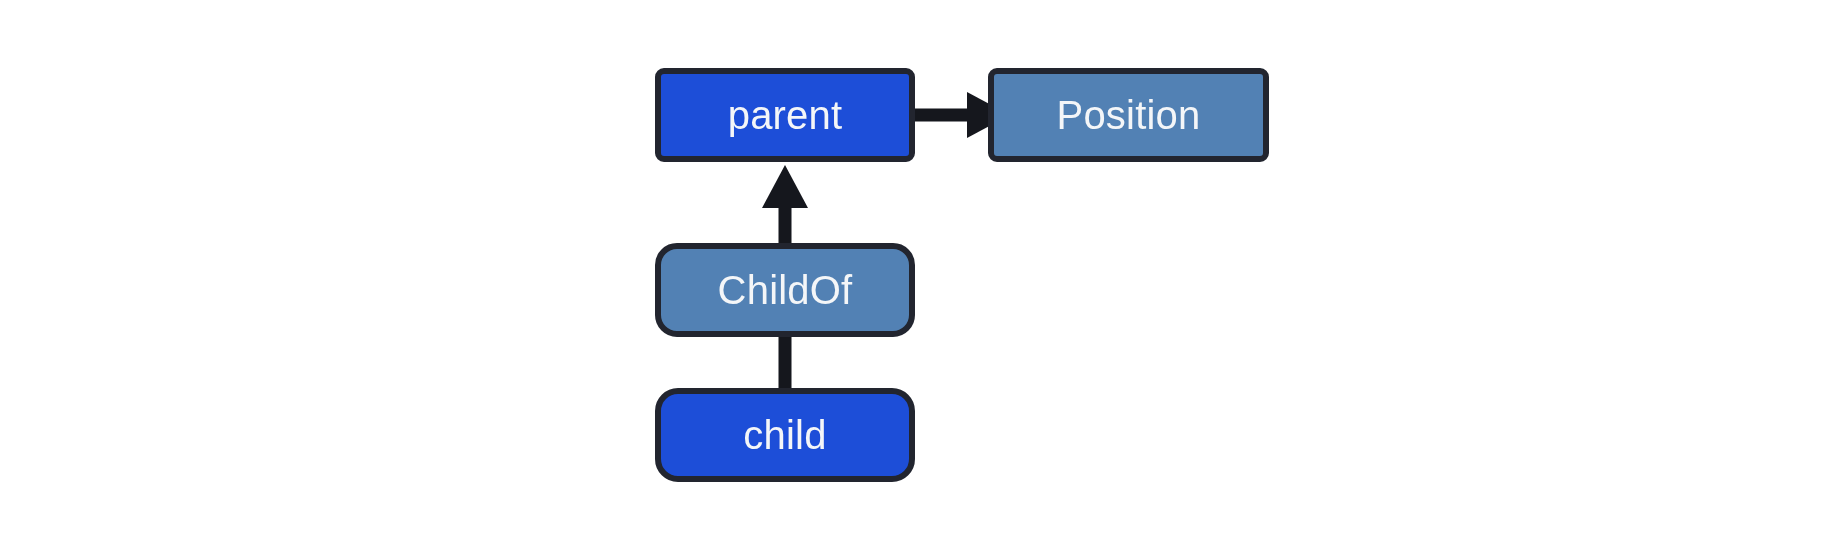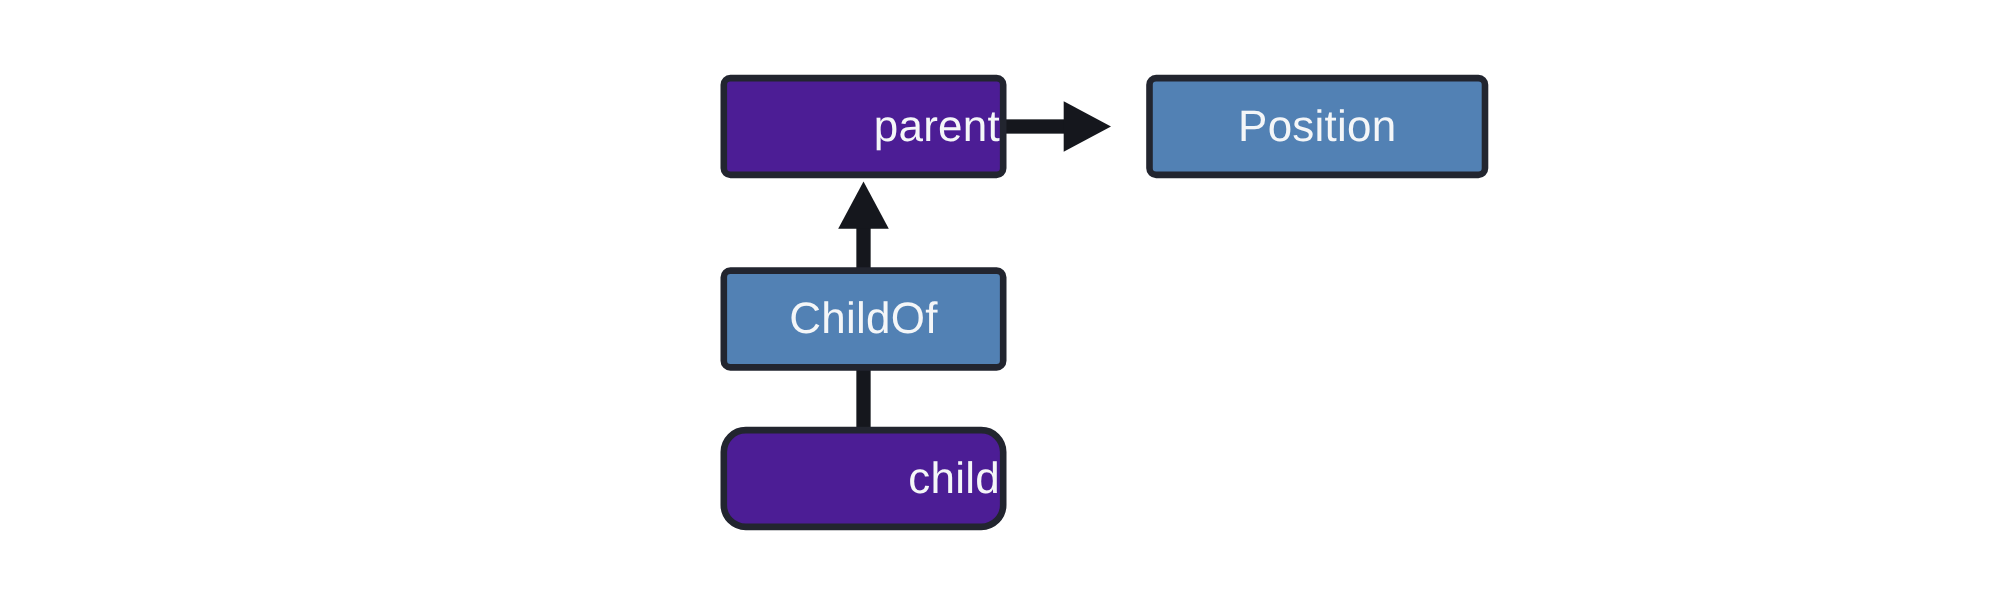--- a/index.html
+++ b/index.html
@@ -36,26 +36,26 @@
   }
   .node-label {
     color: #f4f6f8;
     font-size: 40px;
     font-weight: 400;
     line-height: 1;
     letter-spacing: 0.2px;
     white-space: nowrap;
     font-family: "Liberation Sans", sans-serif;
   }
-  .node-entity { background: #4c1d95; justify-content: flex-end; }
+  .node-entity { background: #1d4ed8; }
   .node-component { background: #5281b4; }
 
   #node-parent   { left: 655px; top: 68px;  width: 260px; height: 94px; }
-  #node-position { left: 1042px; top: 68px; width: 311px; height: 94px; text-align: center; }
-  #node-childof  { left: 655px; top: 243px; width: 260px; height: 94px; }
+  #node-position { left: 988px; top: 68px; width: 281px; height: 94px; text-align: center; }
+  #node-childof  { left: 655px; top: 243px; width: 260px; height: 94px; border-radius: 22px; }
   #node-child    { left: 655px; top: 388px; width: 260px; height: 94px; border-radius: 23px; }
 </style>
 </head>
 <body>
 
 <div id="canvas">
 
   <svg class="edge-layer" viewBox="0 0 1830 548" width="1830" height="548" xmlns="http://www.w3.org/2000/svg" aria-hidden="true">
 
     <g>

